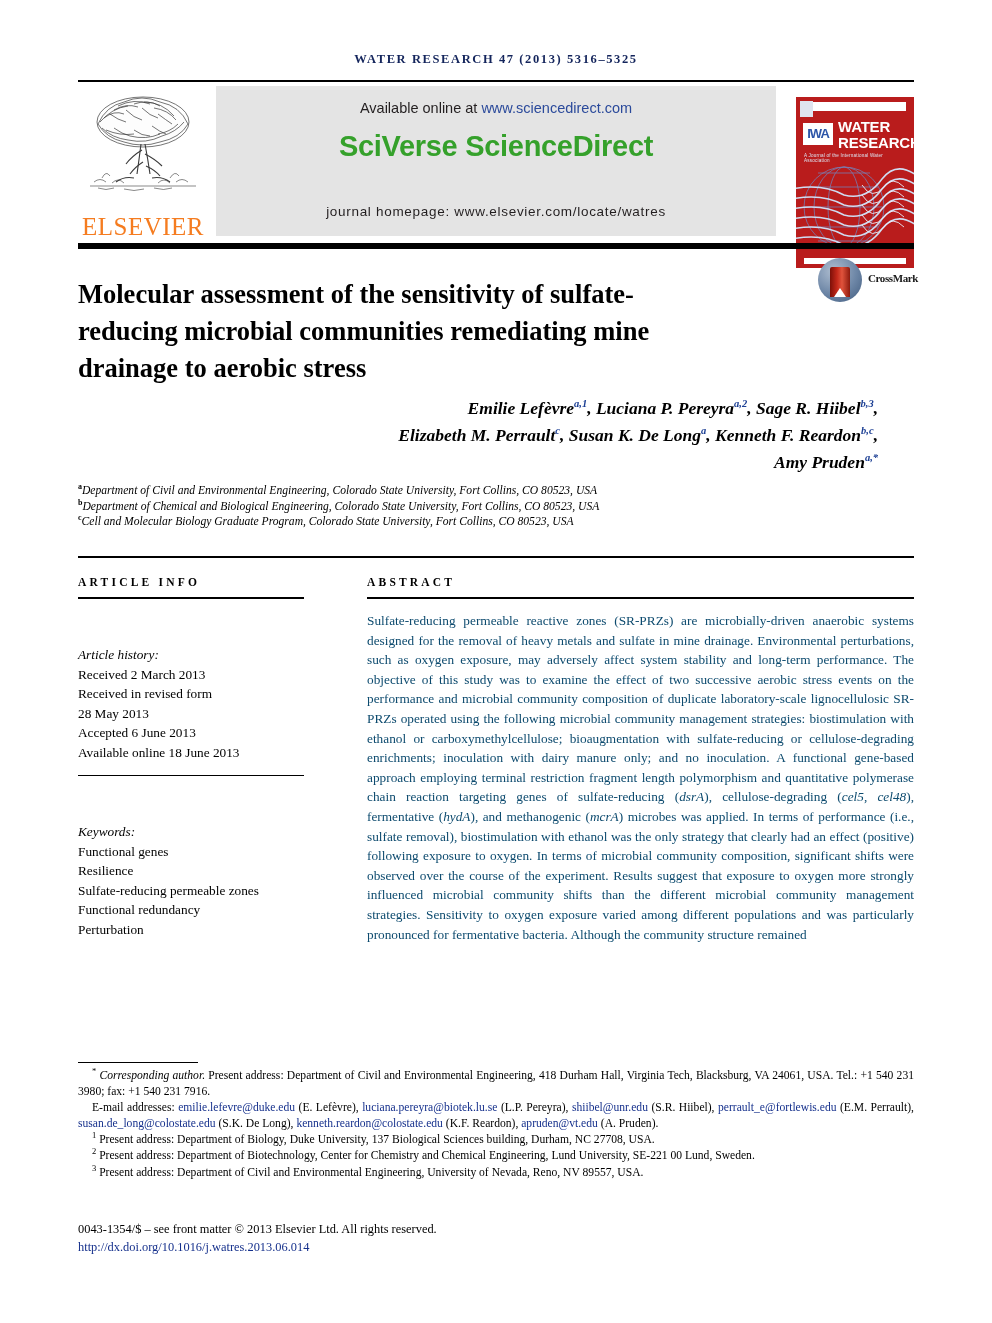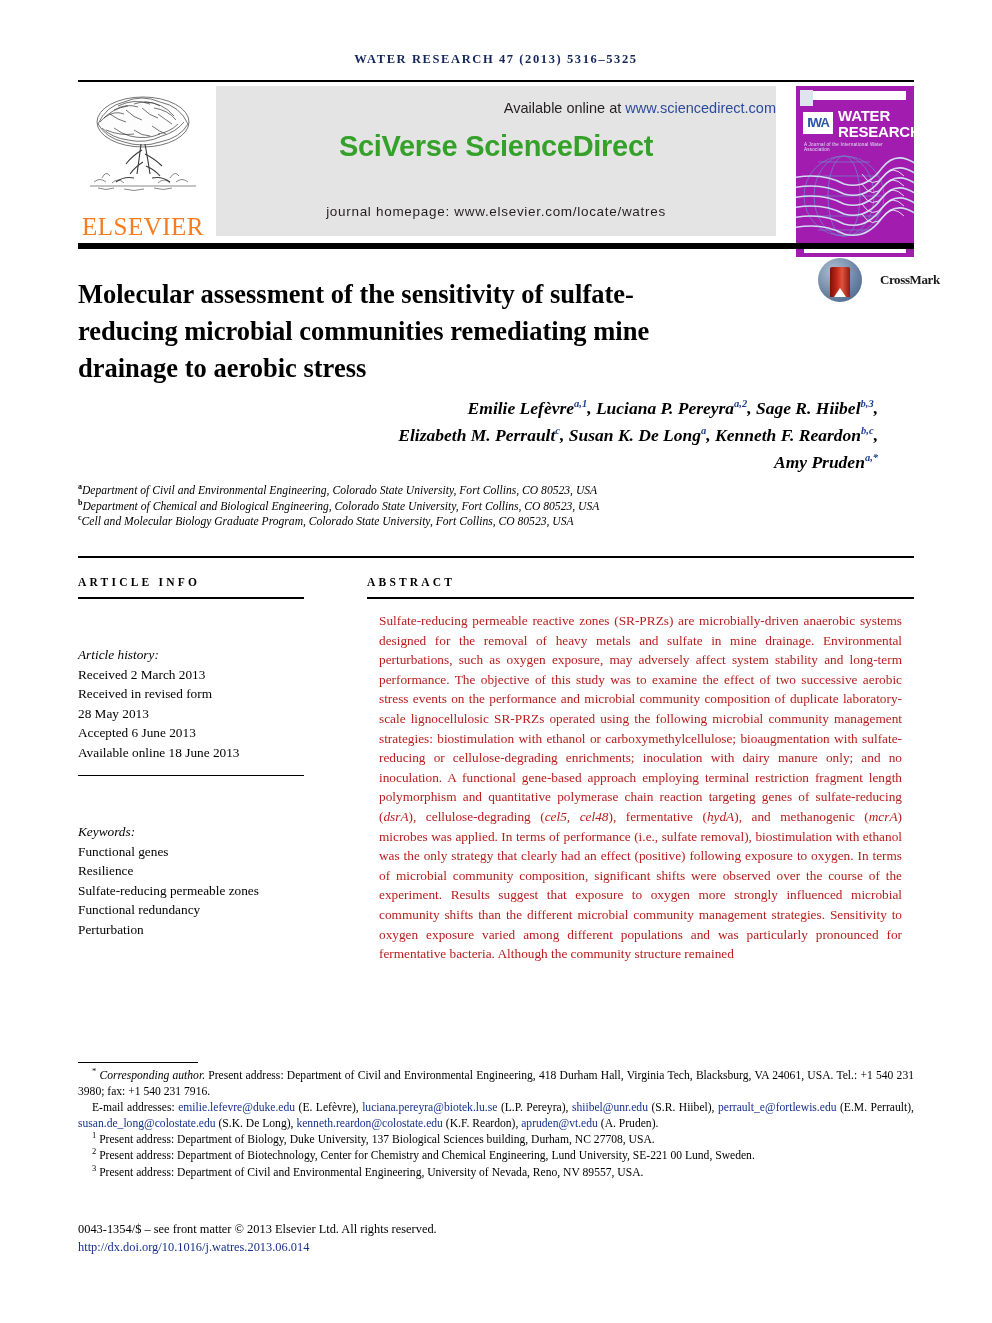--- a/index.html
+++ b/index.html
@@ -75,21 +75,21 @@
   .sd-banner {
     position: absolute;
     left: 138px; top: 0;
     width: 560px; height: 150px;
     background: #e4e4e4;
   }
   .sd-avail {
     position: absolute;
     left: 0; top: 14px;
     width: 560px;
-    text-align: right;
+    text-align: center;
     font-family: "Liberation Sans", sans-serif;
     font-size: 14.5px;
     color: #231f20;
   }
   .sd-avail a { color: #2b4a9b; text-decoration: none; }
   .sd-logo {
     position: absolute;
     left: 0; top: 44px;
     width: 560px;
     text-align: center;
@@ -106,23 +106,23 @@
     text-align: center;
     font-family: "Liberation Sans", sans-serif;
     font-size: 13.5px;
     letter-spacing: 0.7px;
     color: #231f20;
   }
 
   
   .cover {
     position: absolute;
-    left: 718px; top: 0;
+    left: 718px; top: 11px;
     width: 118px; height: 171px;
-    background: #a21caf;
+    background: #b91c1c;
     overflow: hidden;
   }
   .cover-topbar {
     position: absolute;
     left: 8px; top: 5px;
     width: 102px; height: 9px;
     background: #ffffff;
   }
   .cover-elsmark {
     position: absolute;
@@ -212,24 +212,23 @@
     width: 0; height: 0;
     border-left: 6px solid transparent;
     border-right: 6px solid transparent;
     border-bottom: 9px solid #ffffff;
   }
   .cm-text {
     position: absolute;
     left: 50px; top: 16px;
     font-family: "Liberation Serif", serif;
     font-weight: bold;
-    font-size: 13px;
+    font-size: 11px;
     color: #1a1a1a;
     letter-spacing: -0.4px;
-    margin-left: 12px;
   }
 
   
   .authors {
     position: absolute;
     left: 78px; top: 395px;
     width: 800px;
     font-family: "Liberation Serif", serif;
     font-style: italic;
     font-weight: bold;
@@ -309,22 +308,22 @@
     width: 100%;
     height: 1px;
     background: #000;
     margin: 13px 0 12px 0;
   }
   .abstract-text {
     font-family: "Liberation Serif", serif;
     font-size: 13.3px;
     line-height: 19.6px;
     text-align: justify;
-    color: #b91c1c;
-    margin: 12px;
+    color: #0c4a6e;
+    margin: 0;
   }
   .abstract-text i { font-style: italic; }
 
   
   .foot-rule {
     position: absolute;
     left: 78px; top: 1062px;
     width: 120px; height: 1px;
     background: #000;
   }

